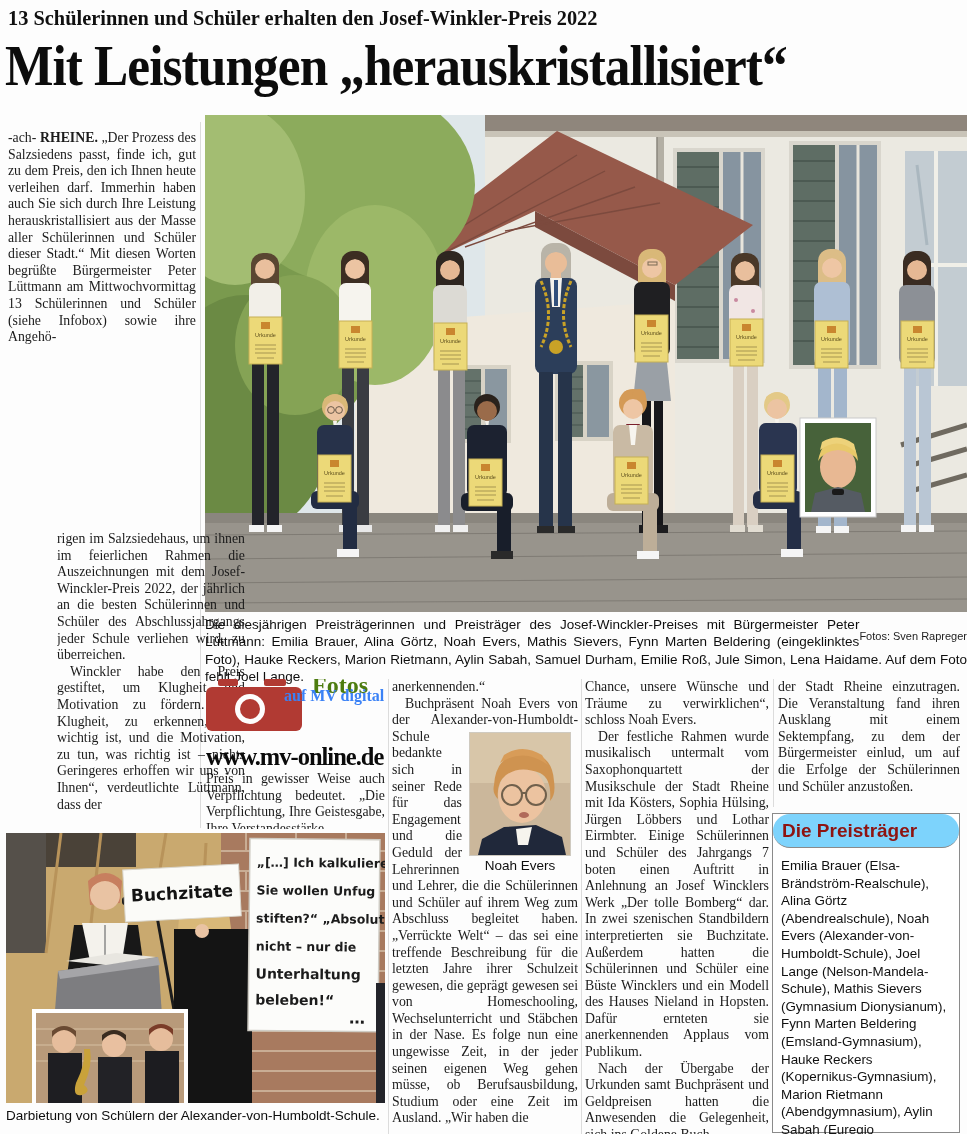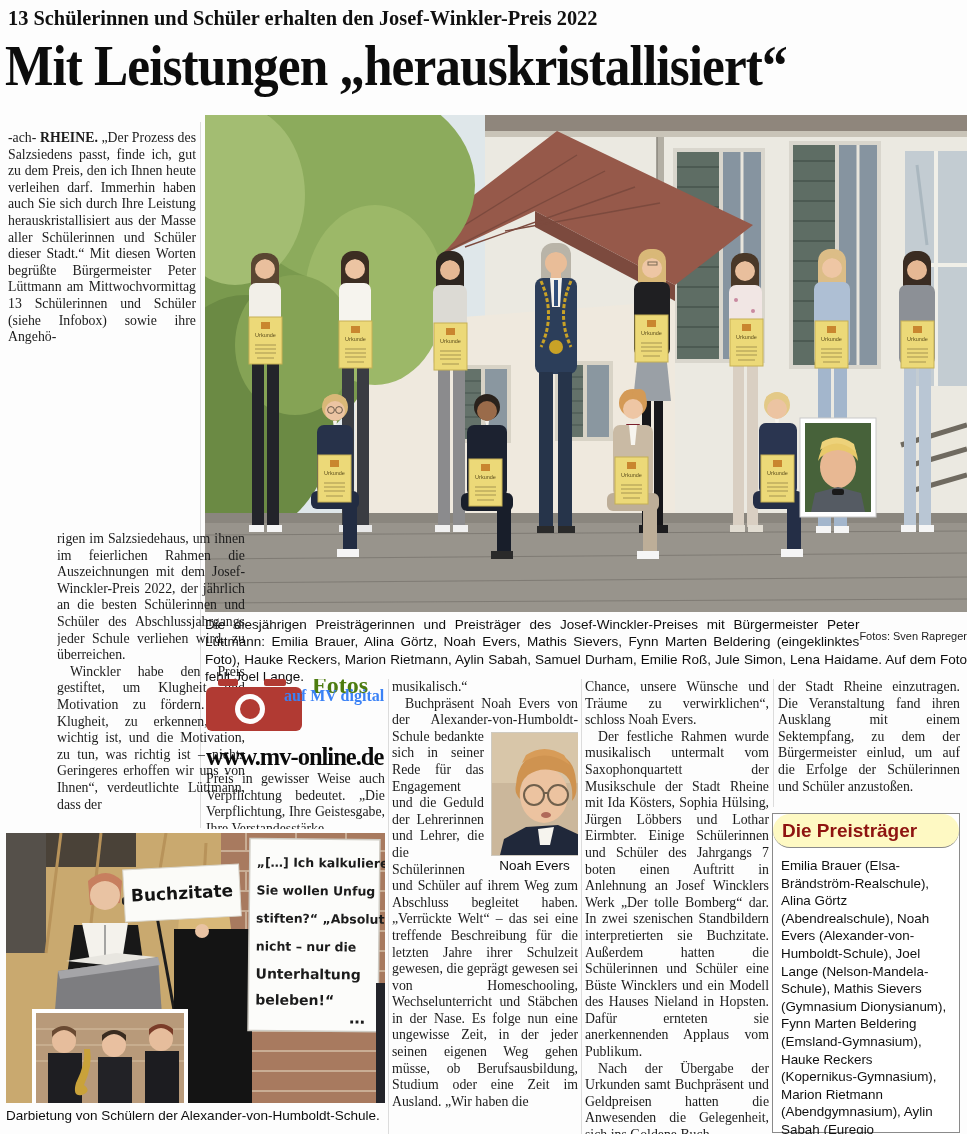--- a/index.html
+++ b/index.html
@@ -32,27 +32,27 @@
   .lead-byline{font-weight:normal;}
   .lead-loc{font-weight:bold;}
 
   .rule{position:absolute;width:1px;background:#dcdcdc;}
 
   .mv-box{position:relative;height:86px;margin-bottom:6px;font-family:"Liberation Serif",serif;}
   .mv-fotos{position:absolute;left:106px;top:-2px;font-size:24px;font-weight:bold;color:#4d7c0f;}
   .mv-sub{position:absolute;left:78px;top:9px;font-size:16px;font-weight:bold;color:#3b82f6;}
   .mv-url{position:absolute;left:0;top:50px;font-size:24.5px;font-weight:bold;color:#0a0a0a;letter-spacing:-1px;margin-top:20px;}
 
-  .noah-float{float:right;width:87px;margin:3px 0 2px 7px;text-align:center;}
+  .noah-float{float:right;width:102px;margin:3px 7px 2px 7px;text-align:center;}
   .noah-cap{display:block;font-family:"Liberation Sans",sans-serif;font-size:13.5px;color:#0e0e0e;margin-top:2px;text-indent:0;}
   .noah-img{display:block;border:1px solid #cfcac0;}
 
   .infobox{position:absolute;left:772px;top:813px;width:186px;height:318px;border:1px solid #8a8a8a;
            background:#fff;font-family:"Liberation Sans",sans-serif;}
-  .infobox-head{background:#fef9c3;border-bottom:1px solid #8a8a8a;padding:6px 17px 5px 9px;border-radius:17px;}
+  .infobox-head{background:#7dd3fc;border-bottom:1px solid #8a8a8a;padding:6px 17px 5px 9px;border-radius:17px;}
   .infobox-title{font-size:19px;font-weight:bold;color:#8e1310;}
   .infobox-body{padding:9px 8px;font-size:13.4px;line-height:17.6px;color:#101010;}
 </style>
 </head>
 <body>
 
 <div class="page">
 
   <div class="kicker">13 Schülerinnen und Schüler erhalten den Josef-Winkler-Preis 2022</div>
   <h1 class="headline">Mit Leistungen „herauskristallisiert“</h1>
@@ -393,21 +393,21 @@
         <circle cx="44" cy="30" r="10" fill="#b13a33"></circle>
       </svg>
       <span class="mv-fotos">Fotos</span>
       <span class="mv-sub">auf MV digital</span>
       <span class="mv-url">www.mv-online.de</span>
     </div>
     <p>Preis in gewisser Weise auch Verpflichtung bedeutet. „Die Verpflichtung, Ihre Geistesgabe, Ihre Verstandesstärke</p>
   </div>
 
   <div class="body-col col3">
-    <p>musikalisch.“</p>
+    <p>anerkennenden.“</p>
     <p class="indent">
       <span>Buchpräsent Noah Evers von der Alexander-von-Humboldt-Schule</span>
       <span class="noah-float">
         <svg class="noah-img" width="100" height="122" viewBox="0 0 100 122">
           <rect width="100" height="122" fill="#cbb79b"></rect>
           <rect x="0" y="0" width="100" height="50" fill="#d8c6a9"></rect>
           <ellipse cx="52" cy="62" rx="24" ry="28" fill="#ecc3a0"></ellipse>
           <path d="M24 52 q2 -30 28 -32 q30 -2 32 28 q2 14 -4 20 q2 -22 -10 -28 q-20 -8 -34 2 q-10 8 -8 24 q-6 -6 -4 -14 z" fill="#cf9350"></path>
           <path d="M30 30 q24 -16 48 2 l-6 -10 q-20 -12 -38 0 z" fill="#d89c58"></path>
           <circle cx="42" cy="62" r="10" fill="none" stroke="#70604c" stroke-width="2"></circle>

